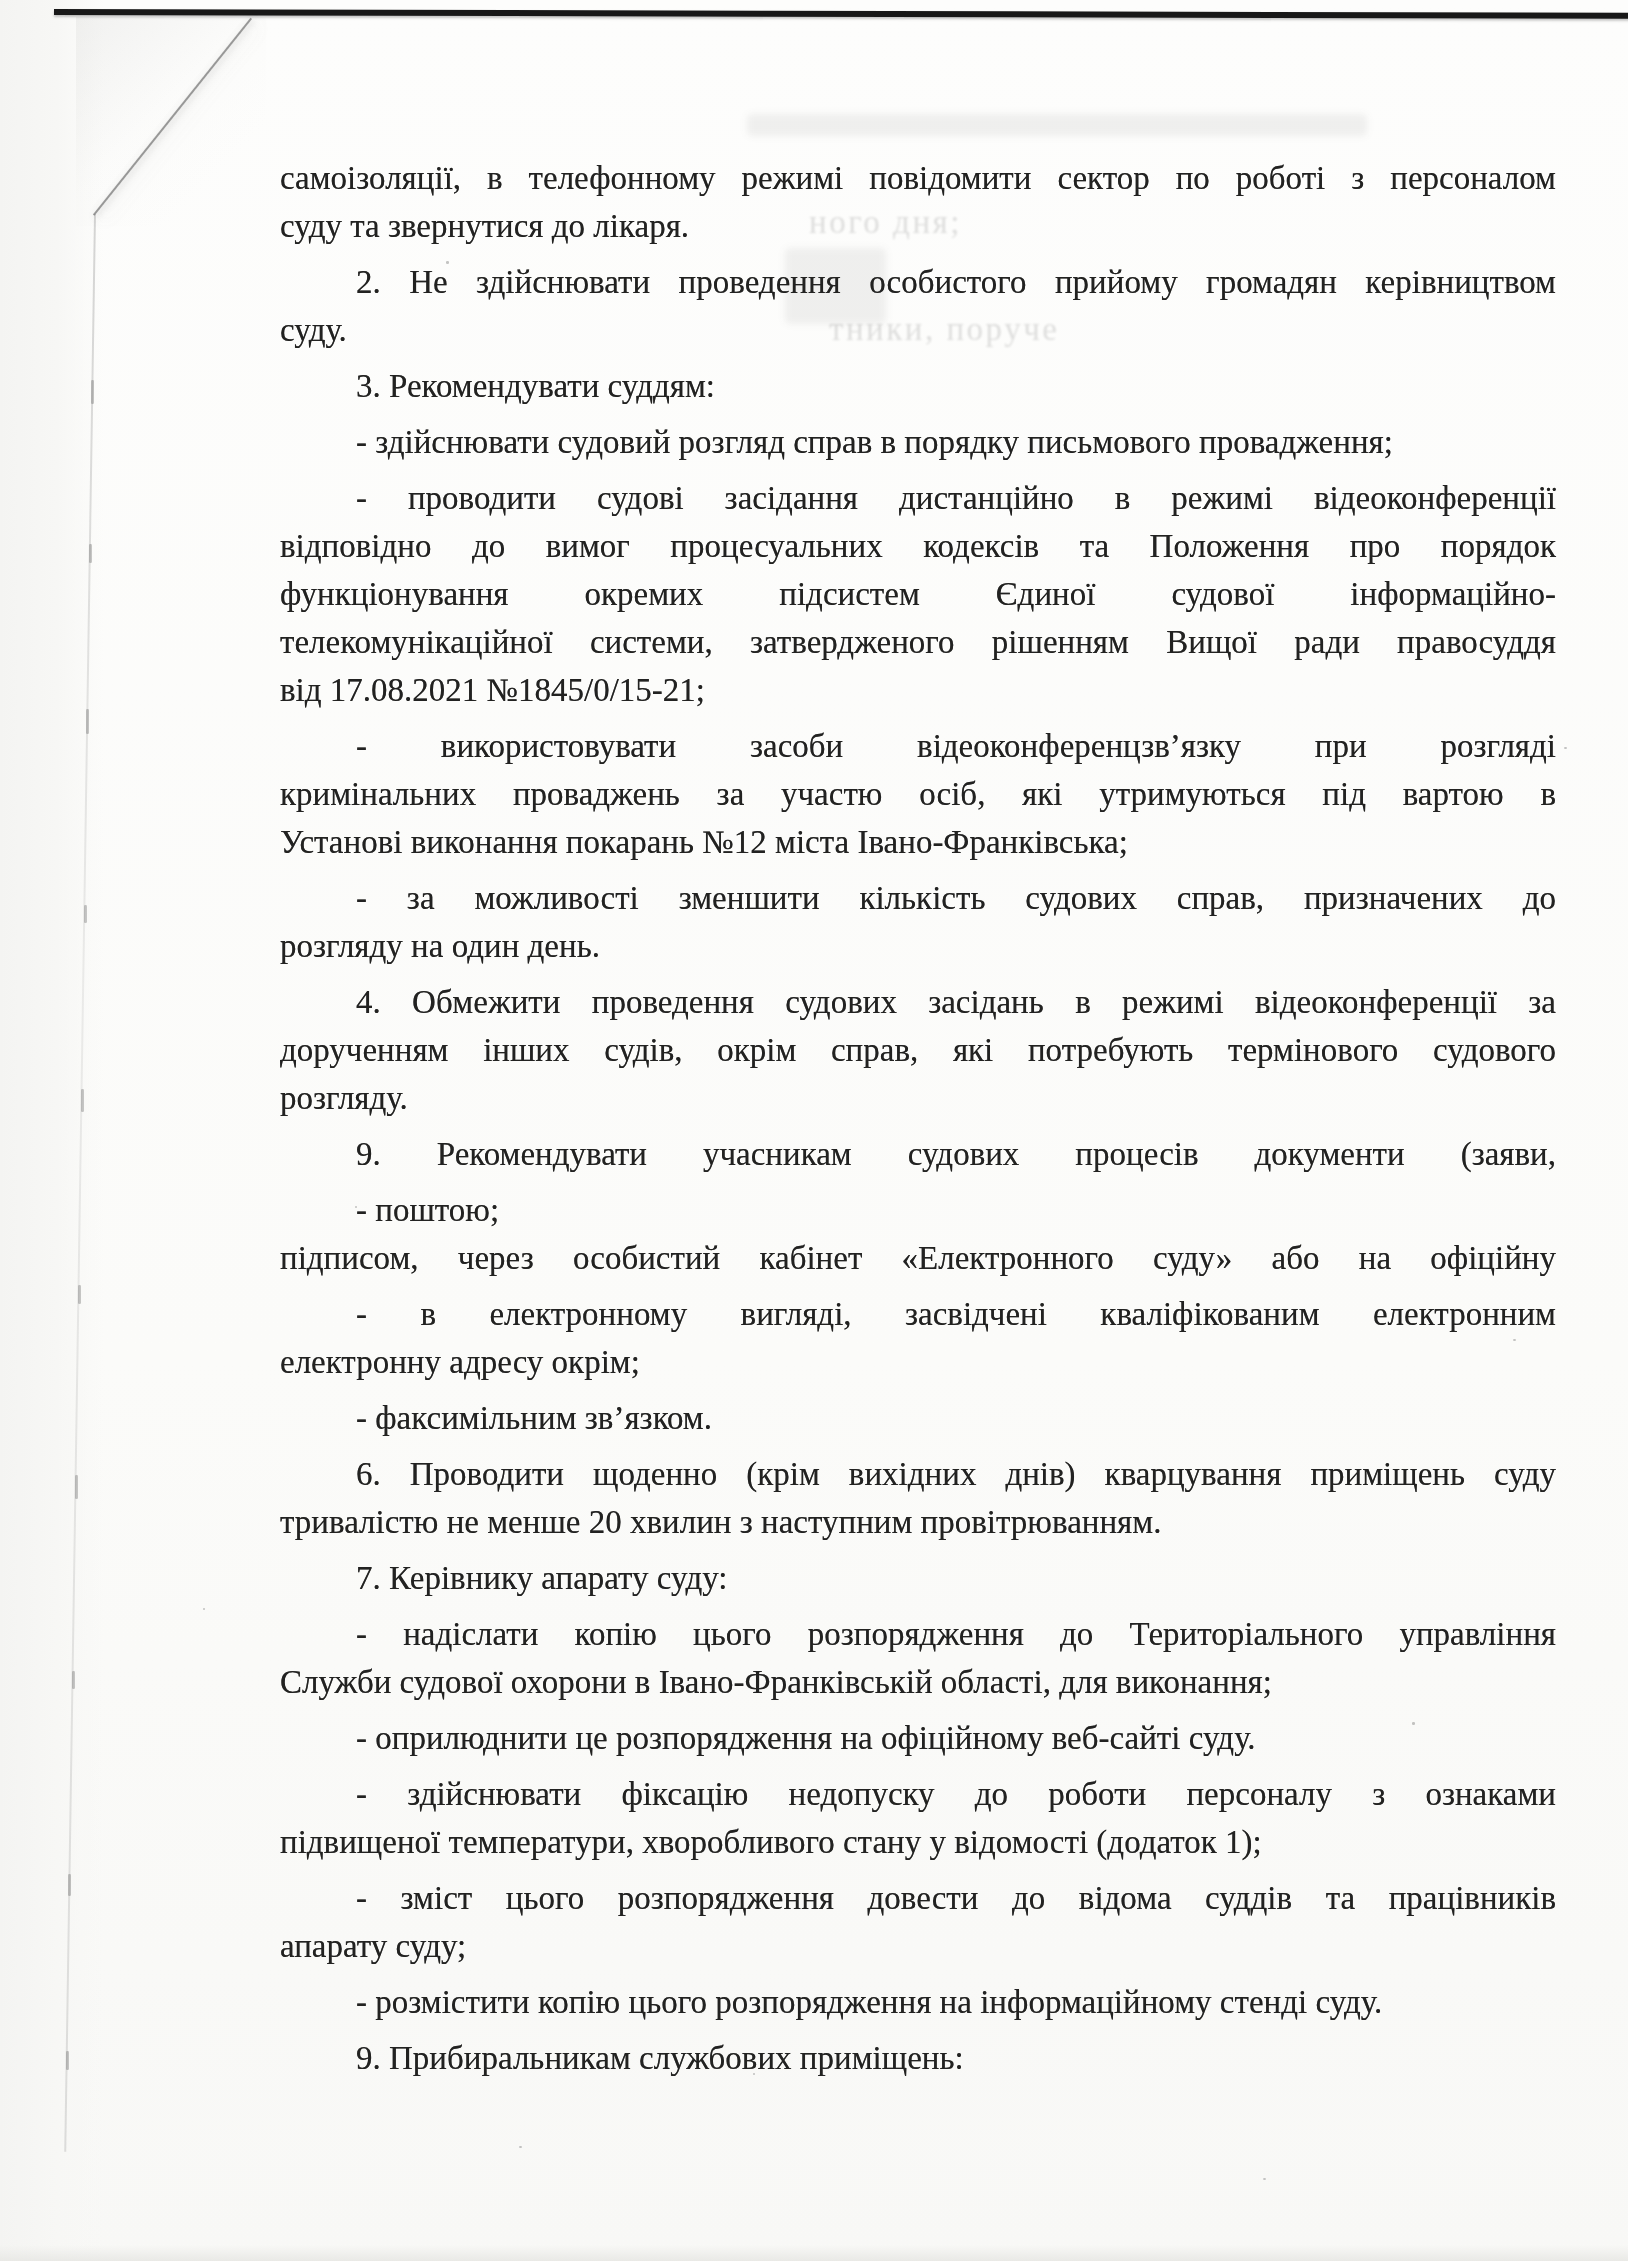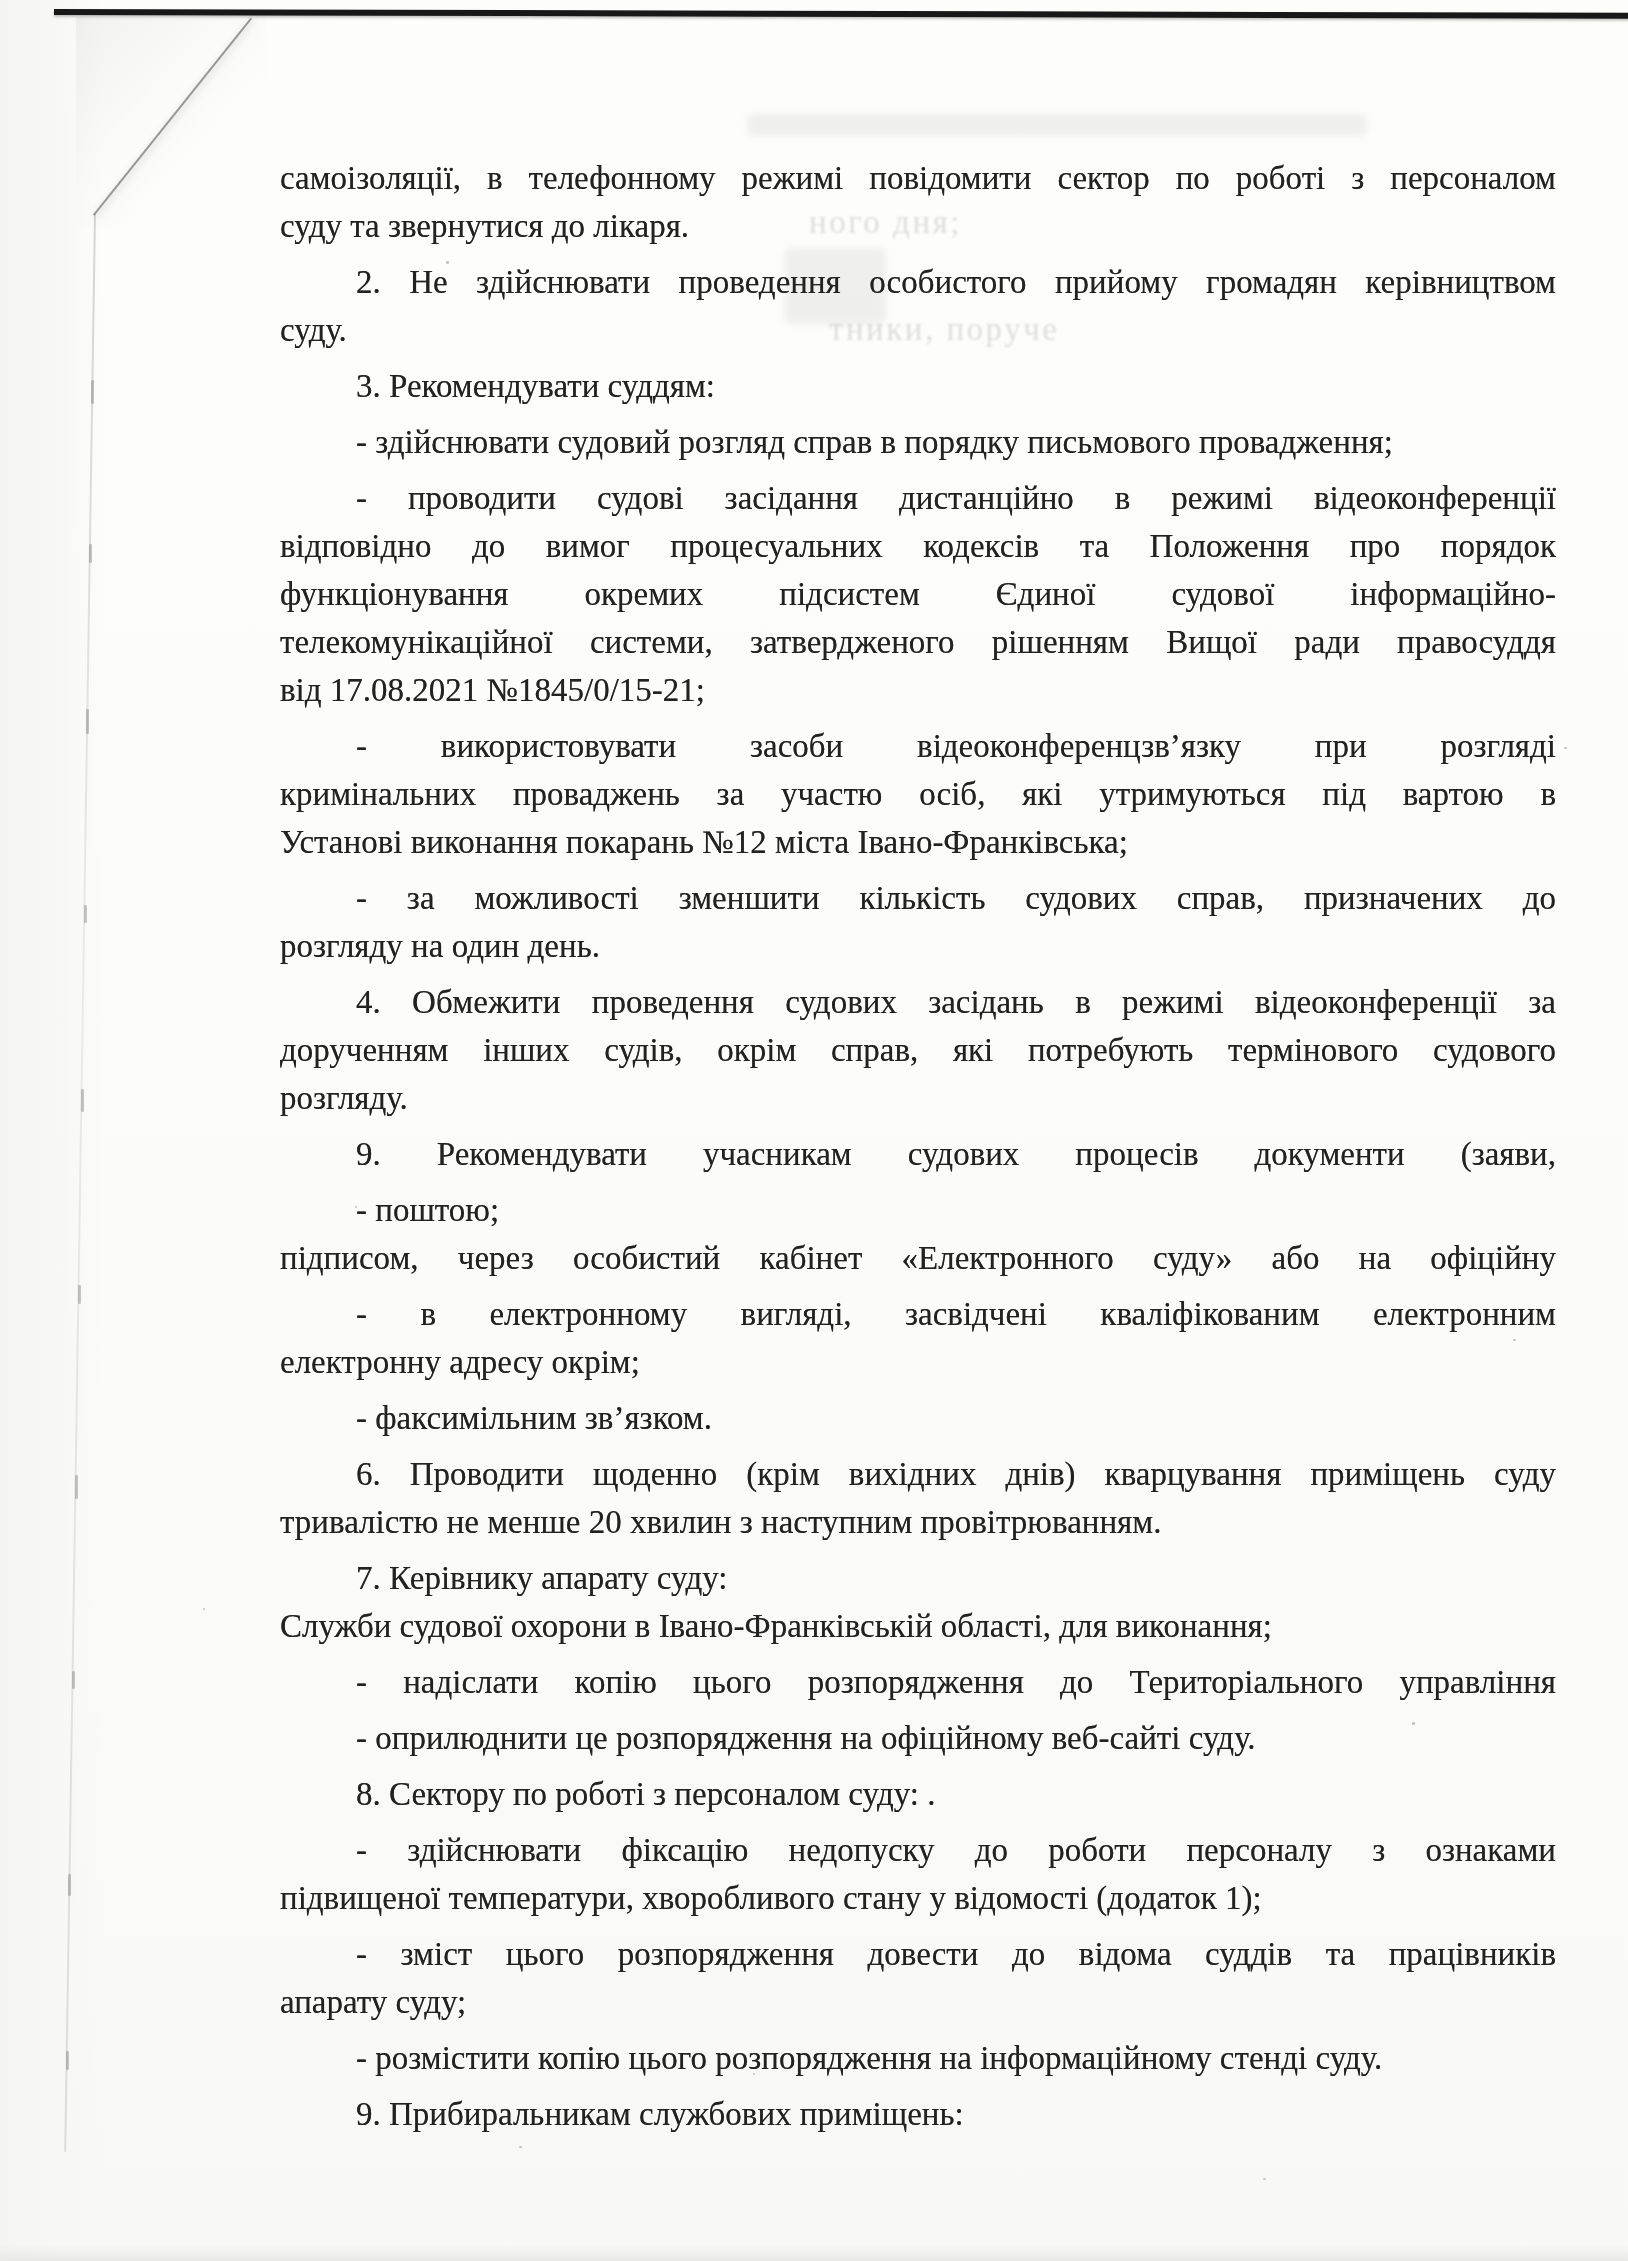--- a/index.html
+++ b/index.html
@@ -86,24 +86,23 @@
       <div class="line">розгляду.</div>
       <div class="line indent jlast">9. Рекомендувати учасникам судових процесів документи (заяви,</div>
       <div class="line indent">- поштою;</div>
       <div class="line jlast">підписом, через особистий кабінет «Електронного суду» або на офіційну</div>
       <div class="line indent jlast">- в електронному вигляді, засвідчені кваліфікованим електронним</div>
       <div class="line">електронну адресу окрім;</div>
       <div class="line indent">- факсимільним зв’язком.</div>
       <div class="line indent jlast">6. Проводити щоденно (крім вихідних днів) кварцування приміщень суду</div>
       <div class="line">тривалістю не менше 20 хвилин з наступним провітрюванням.</div>
       <div class="line indent">7. Керівнику апарату суду:</div>
+      <div class="line indent jlast">- надіслати копію цього розпорядження до Територіального управління</div>
       <div class="line">Служби судової охорони в Івано-Франківській області, для виконання;</div>
-      <div class="line indent jlast">- надіслати копію цього розпорядження до Територіального управління</div>
       <div class="line indent">- оприлюднити це розпорядження на офіційному веб-сайті суду.</div>
-      <div class="line indent">8. Сектору по роботі з персоналом суду: .</div>
       <div class="line indent jlast">- здійснювати фіксацію недопуску до роботи персоналу з ознаками</div>
       <div class="line">підвищеної температури, хворобливого стану у відомості (додаток 1);</div>
       <div class="line indent jlast">- зміст цього розпорядження довести до відома суддів та працівників</div>
       <div class="line">апарату суду;</div>
       <div class="line indent">- розмістити копію цього розпорядження на інформаційному стенді суду.</div>
       <div class="line indent">9. Прибиральникам службових приміщень:</div>
     </div>
 
   <div class="bottom-band"></div>
 </div>

